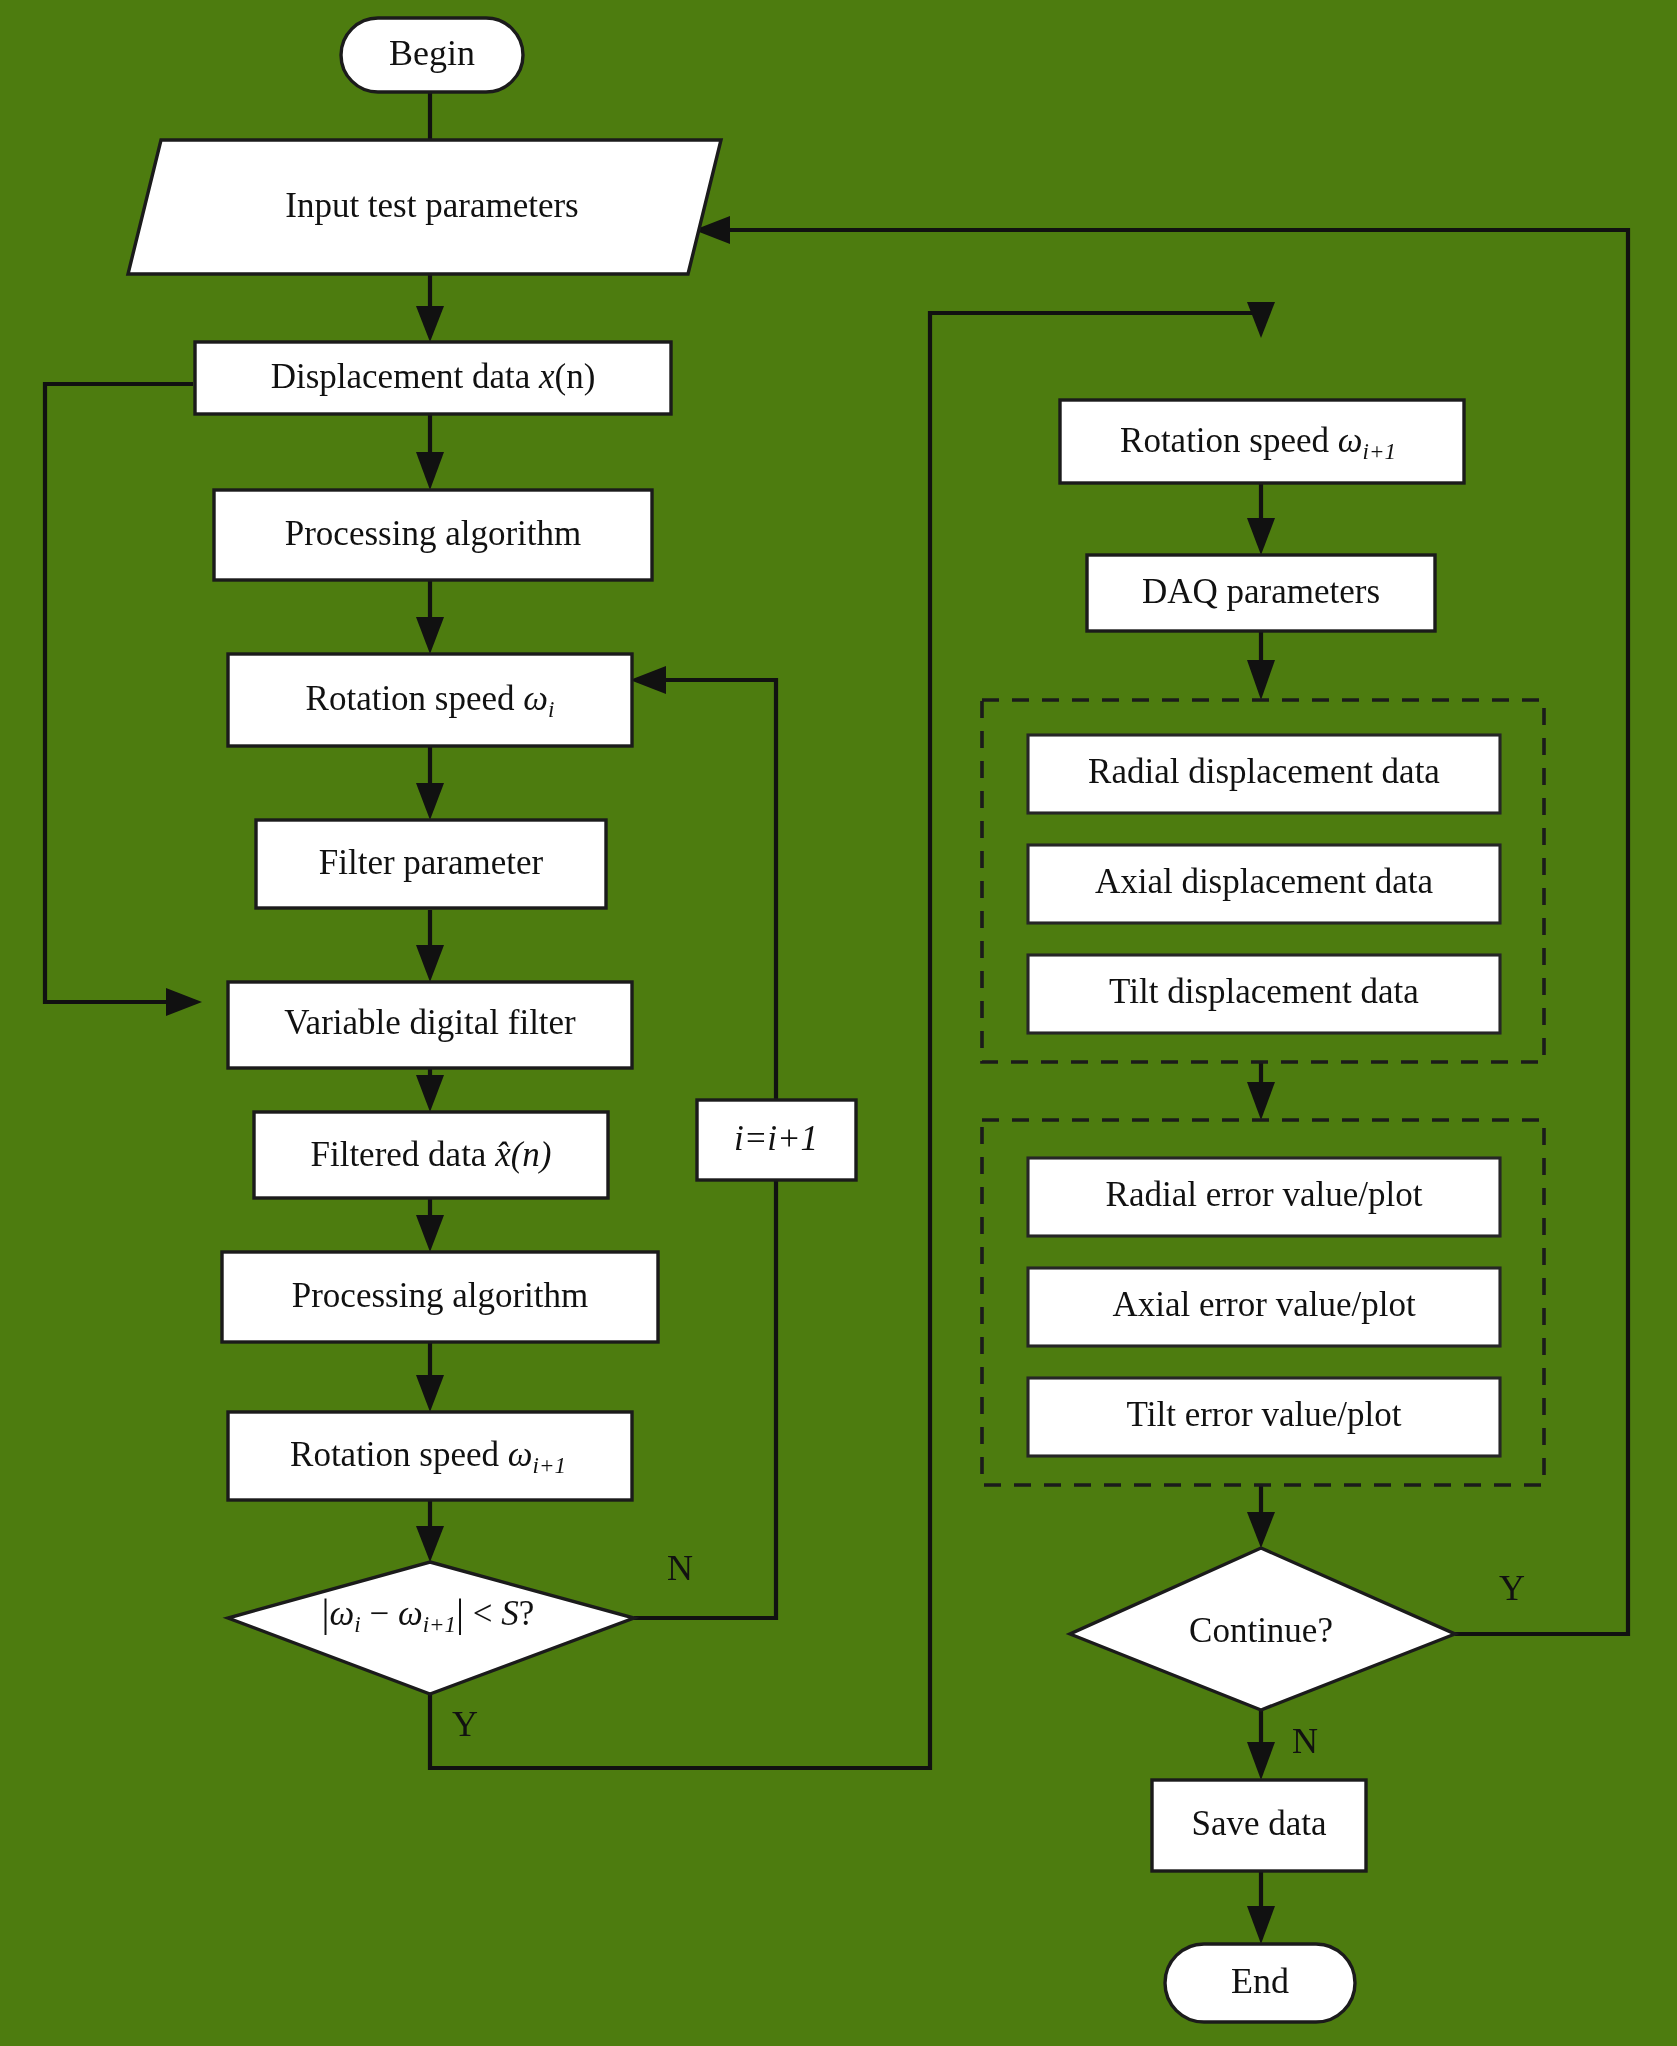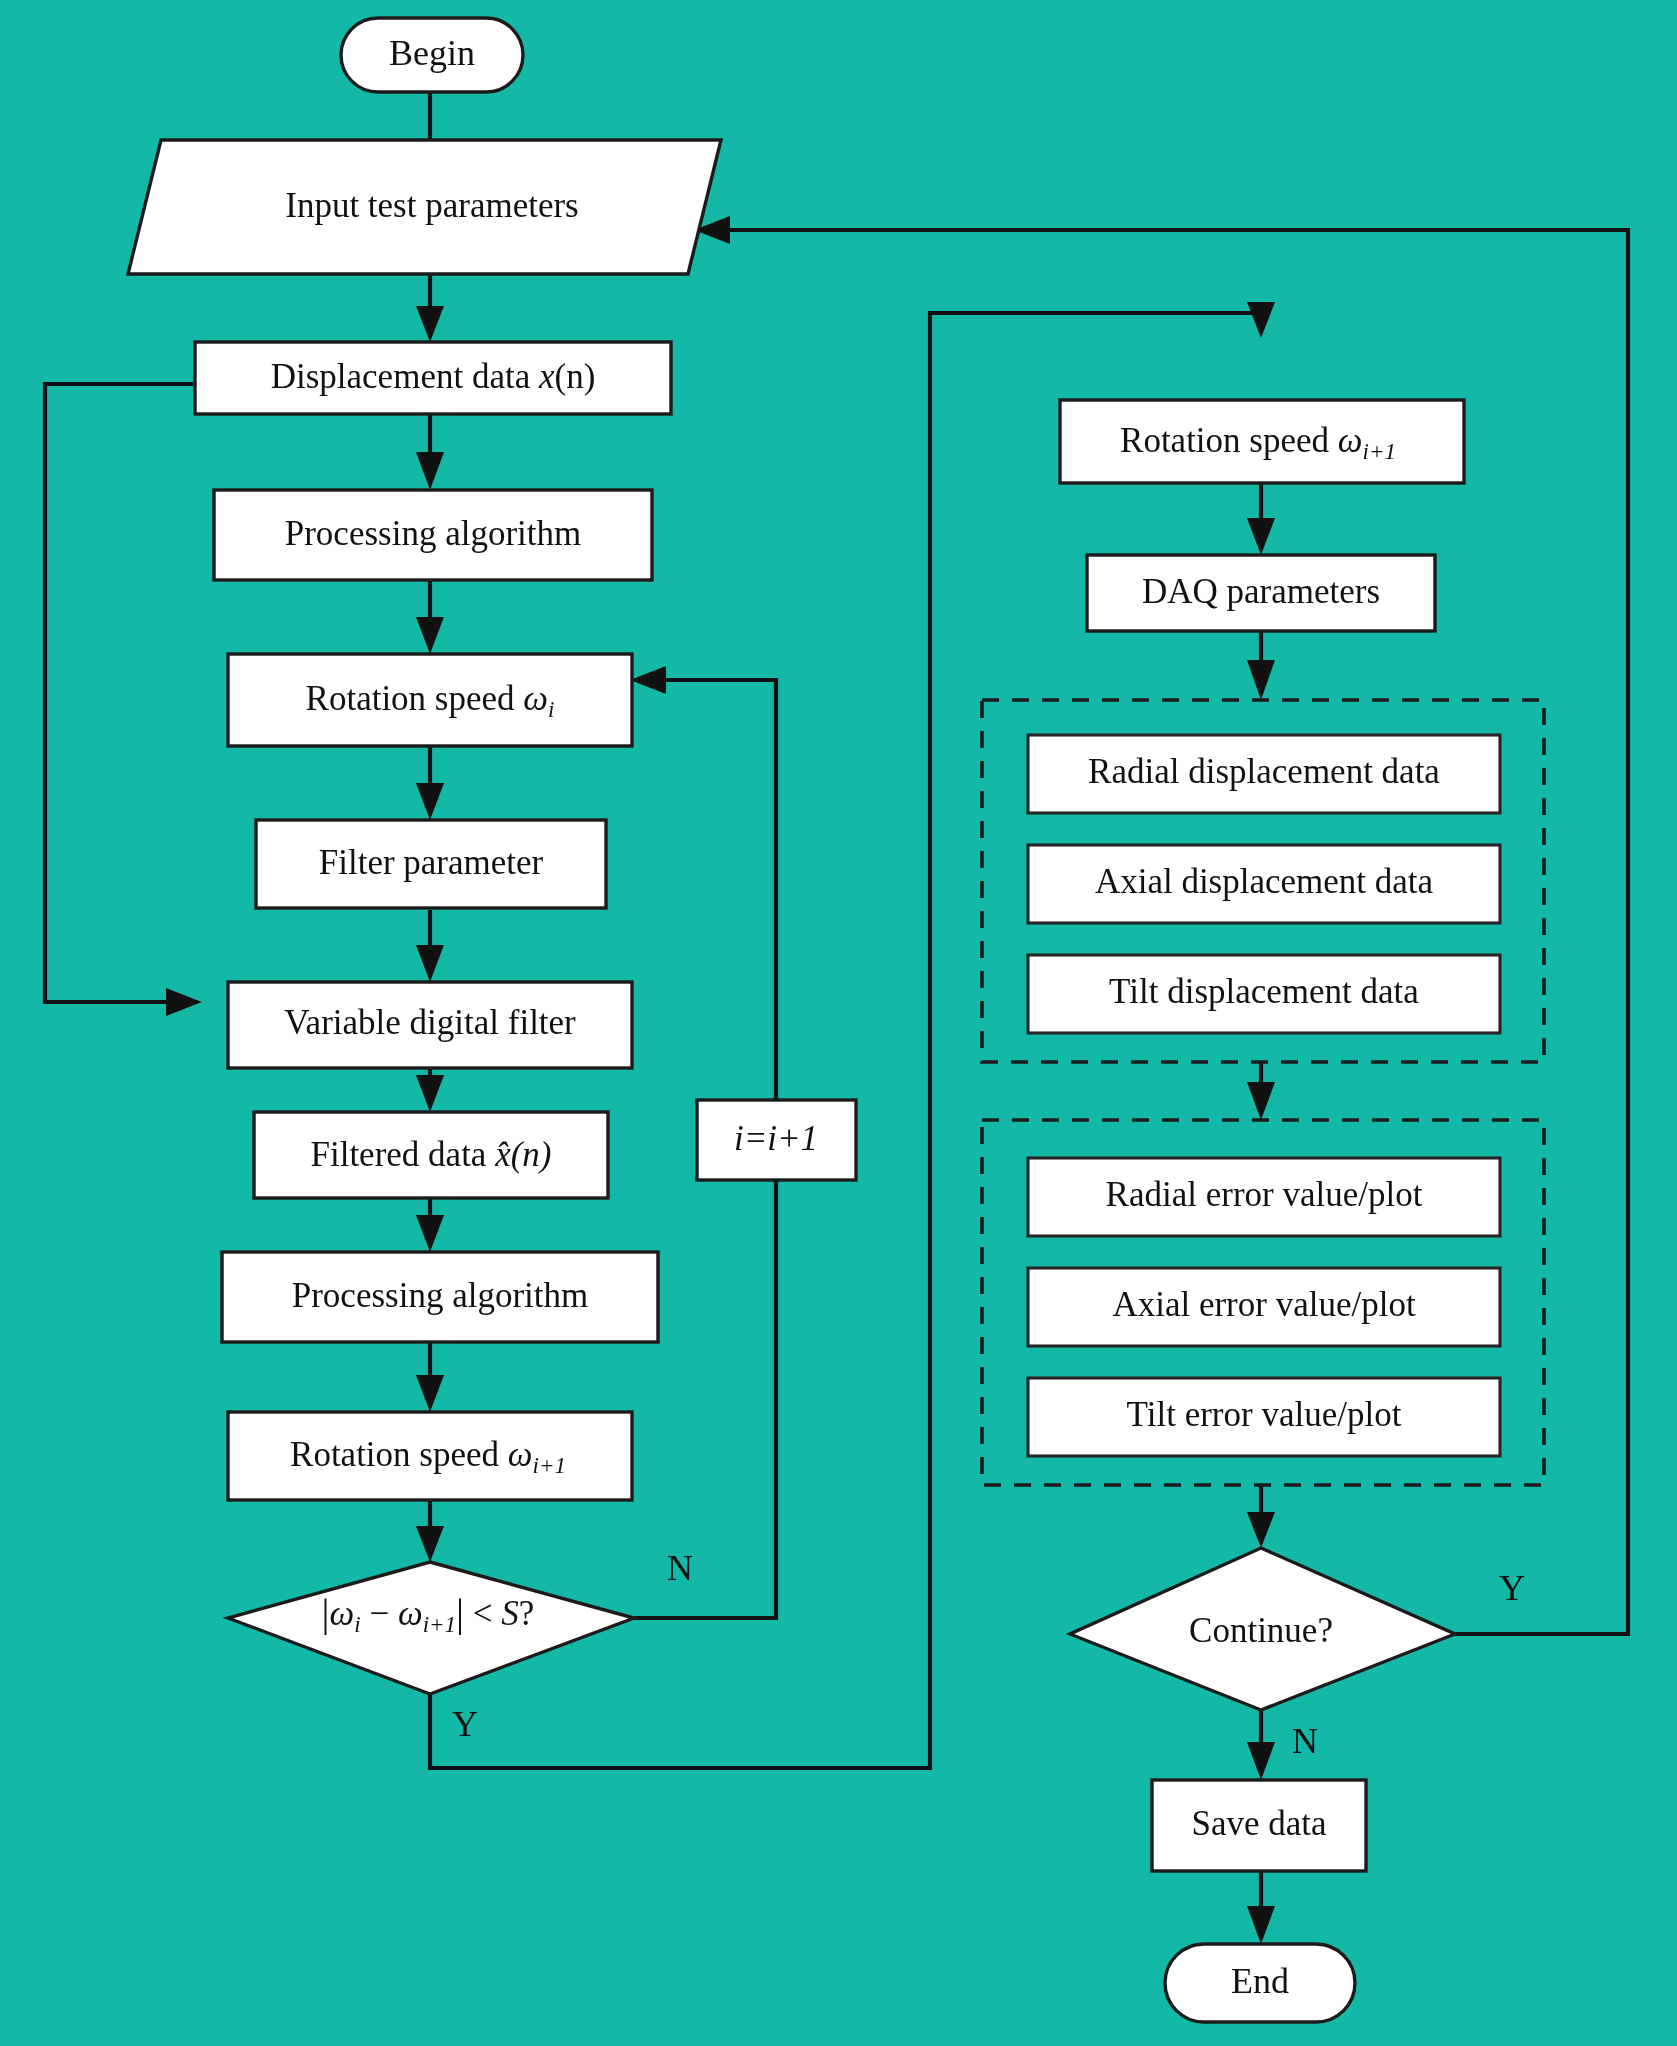--- a/index.html
+++ b/index.html
@@ -10,21 +10,21 @@
   body {
     width: 1677px;
     height: 2046px;
     font-family: "Liberation Serif", "DejaVu Serif", serif;
     overflow: hidden;
   }
   #flow-root {
     position: relative;
     width: 1677px;
     height: 2046px;
-    background: #14b8a6;
+    background: #4d7c0f;
   }
   svg#flow-svg {
     position: absolute;
     top: 0; left: 0;
     width: 1677px;
     height: 2046px;
     display: block;
   }
   .shape-stroke {
     fill: #ffffff;

